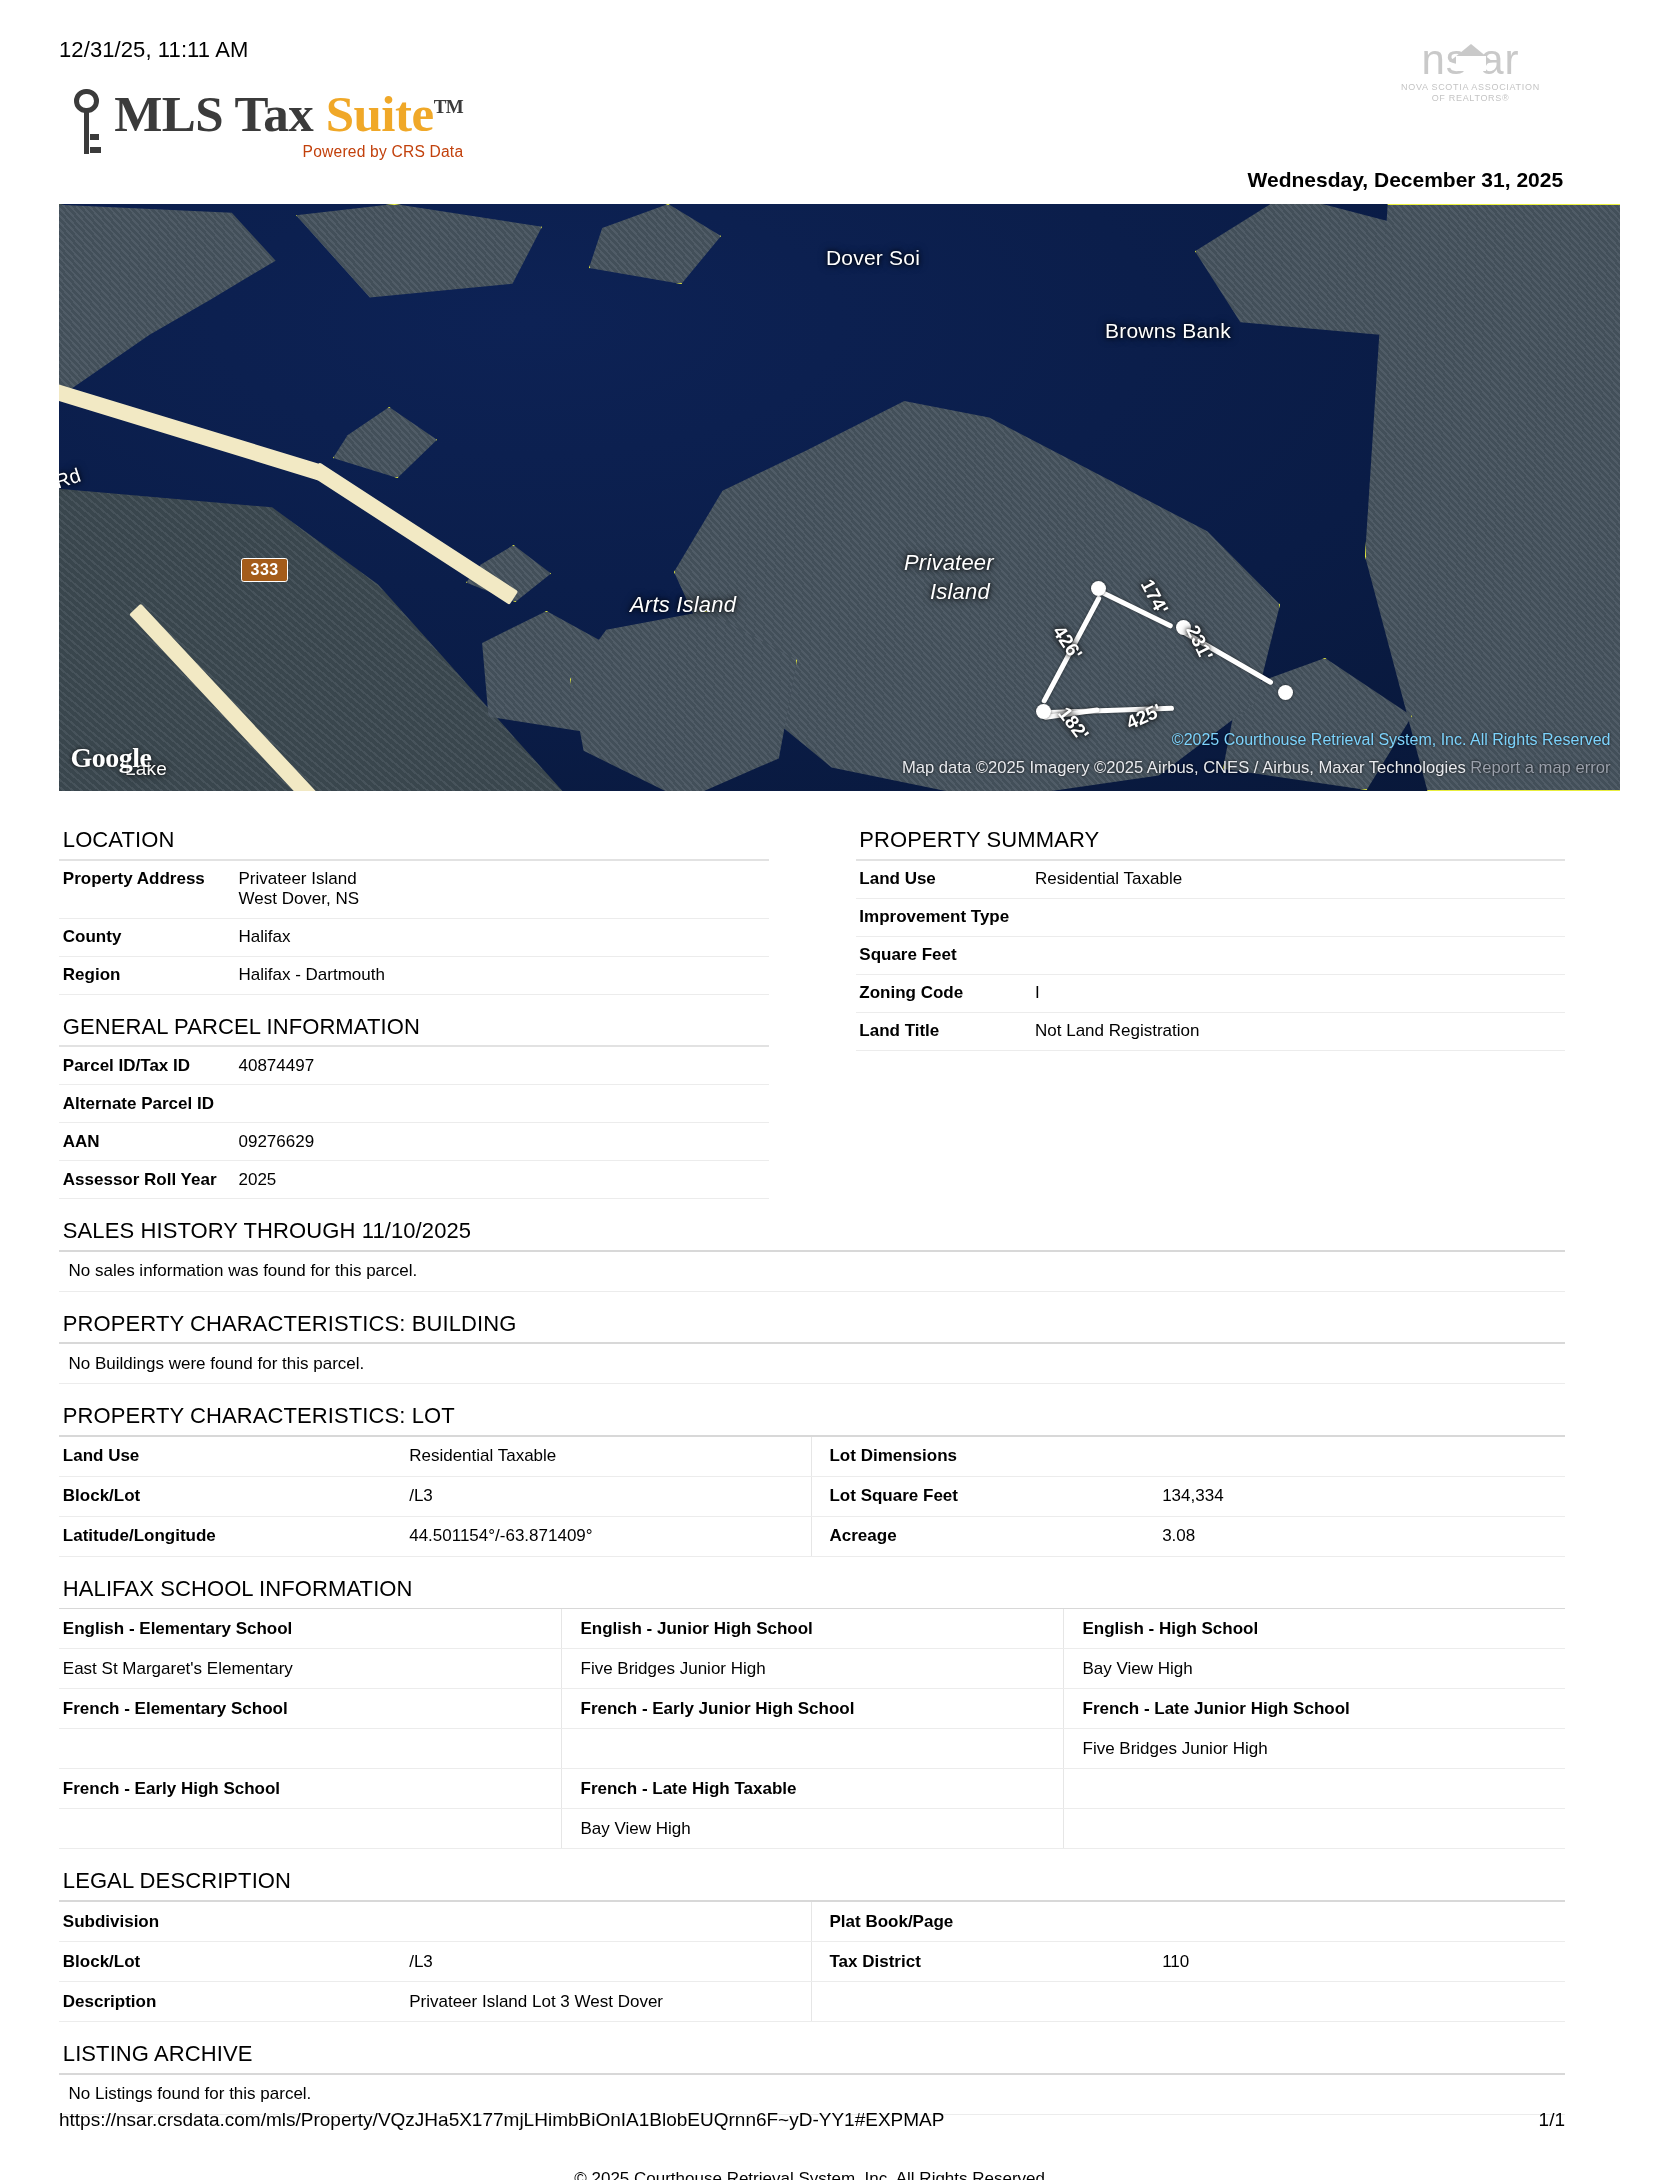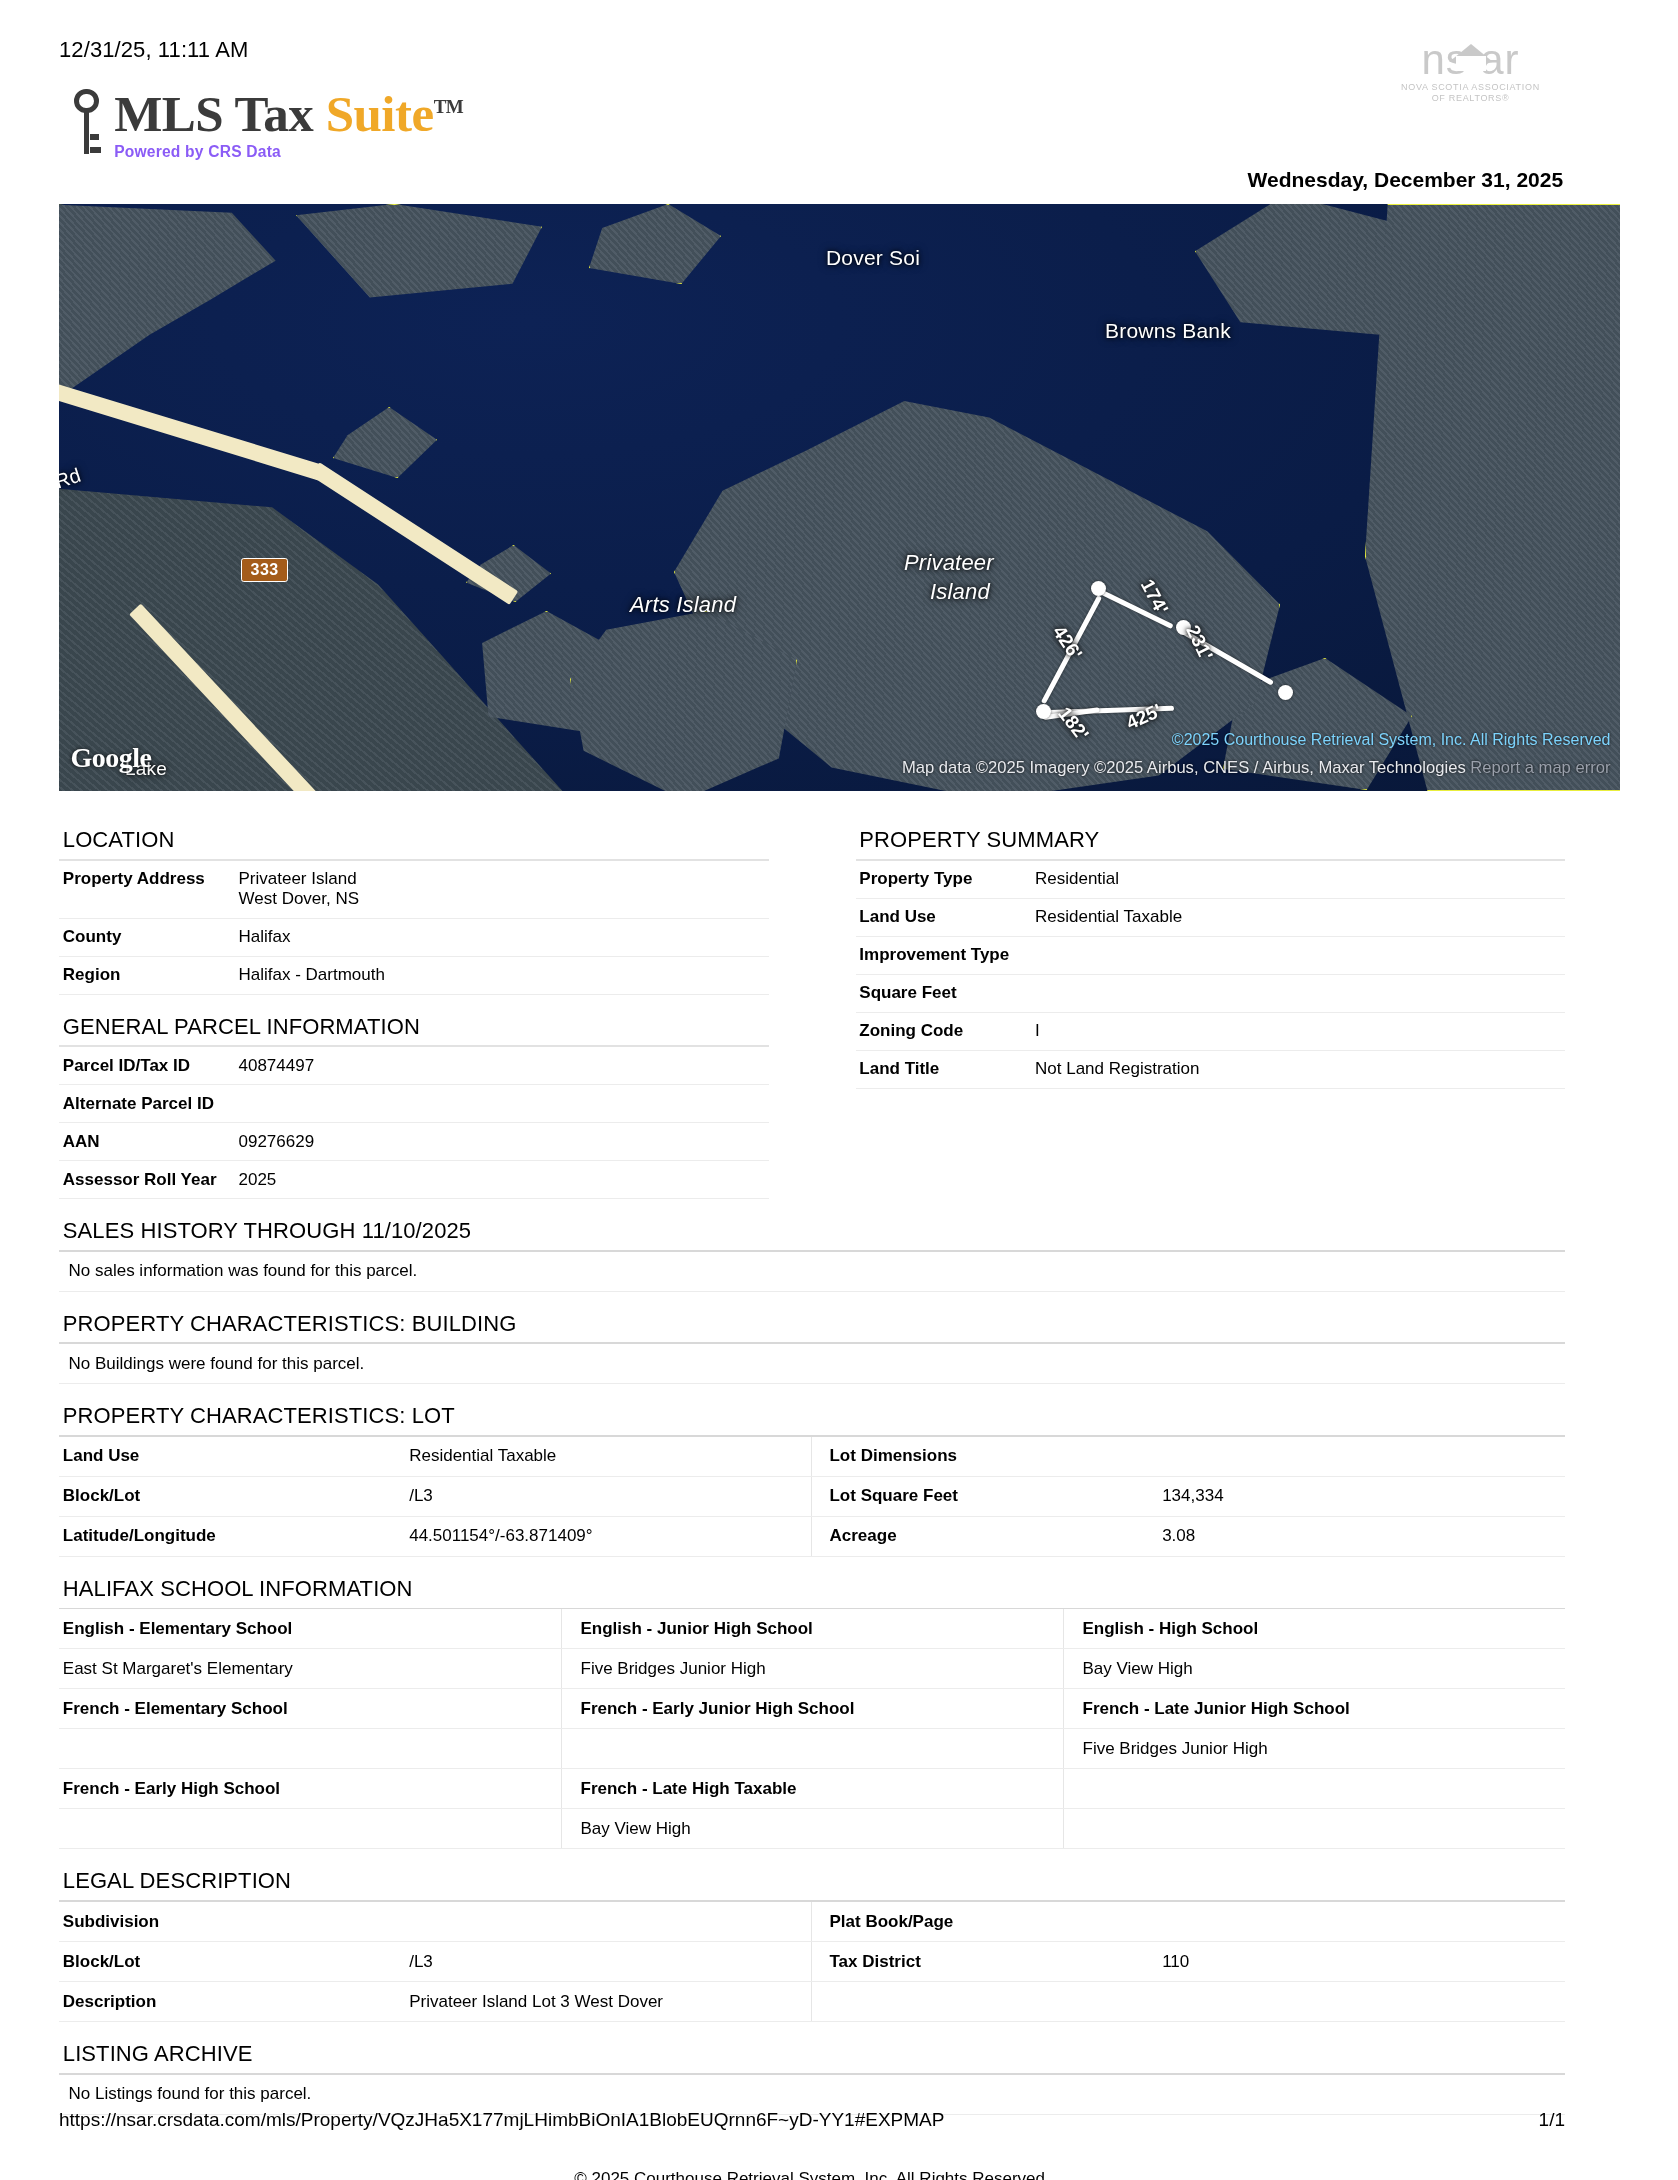--- a/index.html
+++ b/index.html
@@ -93,22 +93,22 @@
   }
   .logo-text { line-height: 1; padding-top: 3.8px; }
   .logo-main {
     font-family: "Liberation Serif", serif;
     font-size: 51px; font-weight: bold; color: #3b3b3b;
     letter-spacing: -0.5px; white-space: nowrap;
   }
   .logo-main .suite { color: #f0a828; }
   .logo-tm { font-size: 19px; vertical-align: super; font-weight: bold; color:#3b3b3b;}
   .logo-sub {
-    font-size: 15.6px; font-weight: bold; color: #8b5cf6;
-    text-align: left; margin-top: 4.7px; letter-spacing: 0.2px;
+    font-size: 15.6px; font-weight: normal; color: #c2410c;
+    text-align: right; margin-top: 4.7px; letter-spacing: 0.2px;
   }
 
   .report-date {
     text-align: right; font-size: 21px; font-weight: bold;
     margin-top: 7.6px; margin-bottom: 12.3px; padding-right: 1.9px;
   }
 
   
   .map {
     position: relative;
@@ -388,24 +388,20 @@
         </tr>
       </tbody>
         </table>
     </div>
 
     <div class="col">
       <h2 class="sec">PROPERTY SUMMARY</h2>
       <div class="rule"></div>
       <table class="kv">
         <tbody>
-            <tr>
-          <td class="k">Property Type</td>
-          <td class="v">Residential</td>
-        </tr>
         <tr>
           <td class="k">Land Use</td>
           <td class="v">Residential Taxable</td>
         </tr>
         <tr>
           <td class="k">Improvement Type</td>
           <td class="v"></td>
         </tr>
         <tr>
           <td class="k">Square Feet</td>

